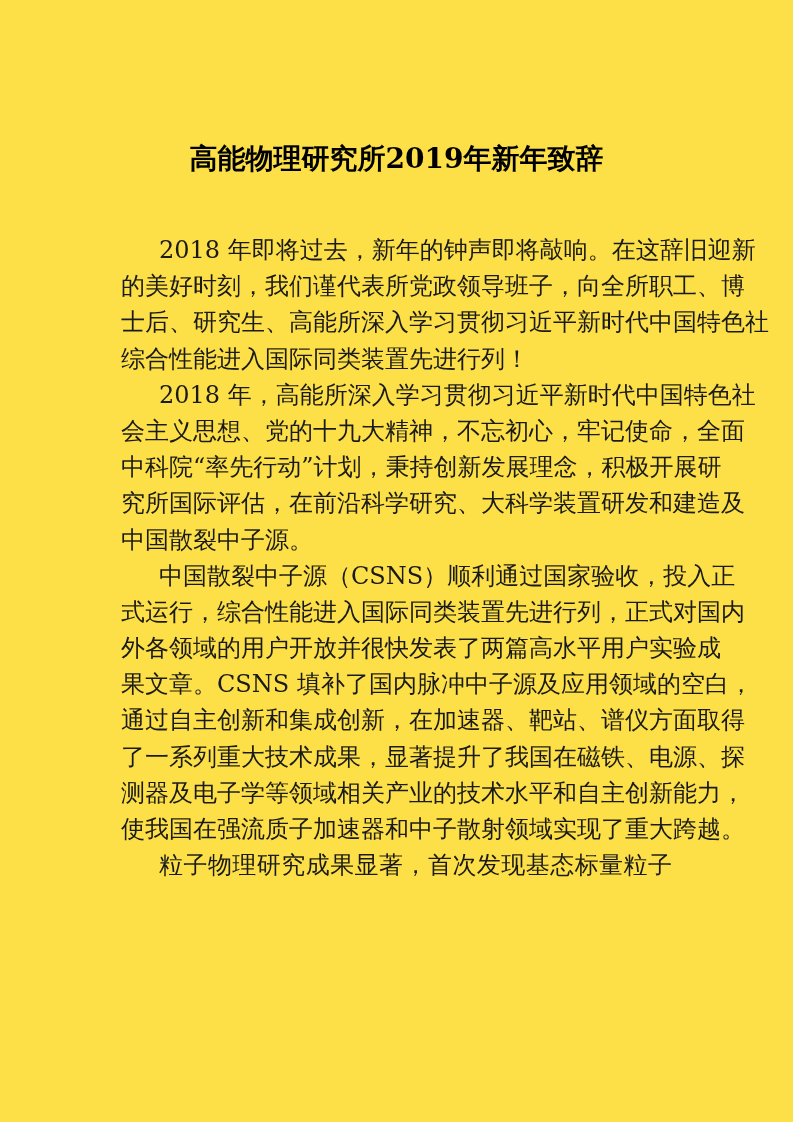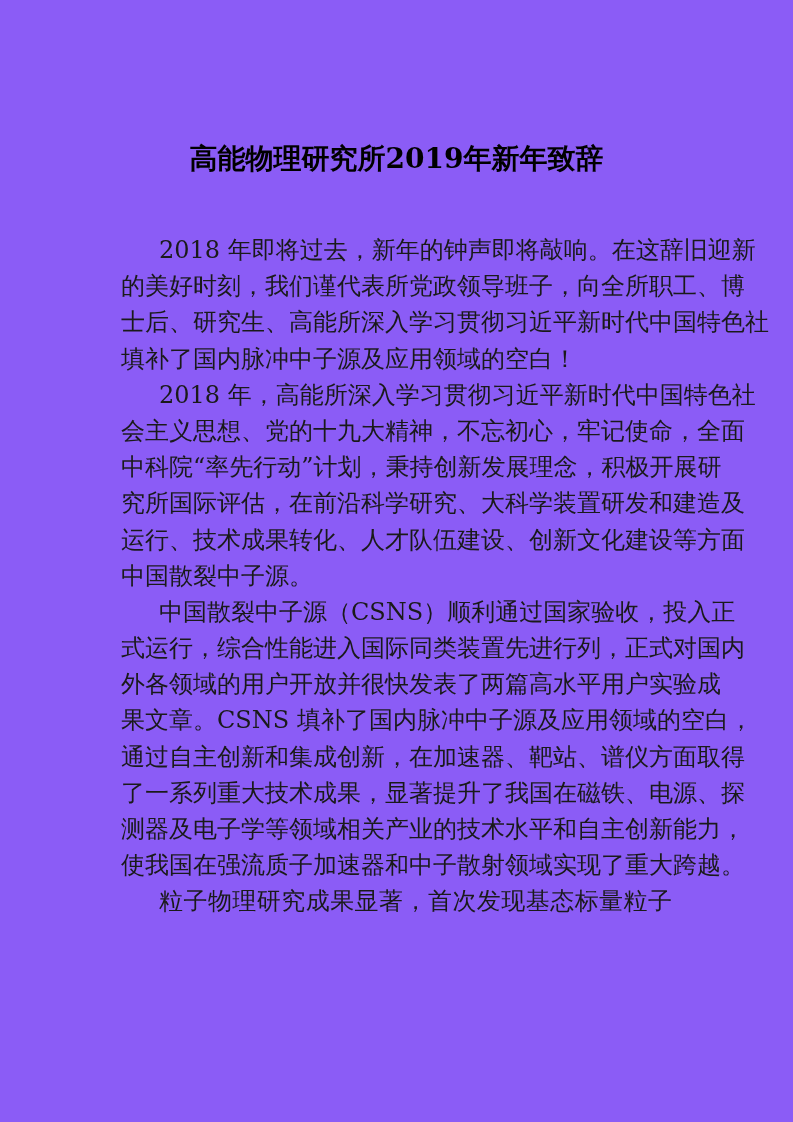--- a/index.html
+++ b/index.html
@@ -1,18 +1,18 @@
 <!DOCTYPE html>
 <html><head>
 <meta charset="utf-8">
 <style>
   html, body { margin: 0; padding: 0; background: #ffffff; }
   body { width: 793px; height: 1122px; position: relative; overflow: hidden;
          font-family: "DejaVu Serif", "Liberation Serif", serif; color: #111; }
-  .page { position: absolute; left: 0; top: 0; width: 793px; height: 1122px; background: #8b5cf6; }
+  .page { position: absolute; left: 0; top: 0; width: 793px; height: 1122px; background: #fde047; }
   .title { position: absolute; left: 0; width: 793px; top: 140px; text-align: center;
            font-size: 28px; font-weight: bold; letter-spacing: 0px; color: #000;
            font-family: "DejaVu Serif", "Liberation Serif", serif; }
   .body { position: absolute; left: 121px; width: 551px; top: 232px; }
   .line { height: 36.2px; line-height: 36.2px; font-size: 24px; white-space: nowrap;
           text-align: justify; text-align-last: justify; color: #1a1a1a; }
   .line.last { text-align-last: left; }
   .line.indent { padding-left: 38px; }
 </style>
 </head>
@@ -20,29 +20,28 @@
 
 <div class="page">
   <div class="title">高能物理研究所2019年新年致辞</div>
 
   <div class="body">
 
     <div>
       <div class="line indent">2018 年即将过去，新年的钟声即将敲响。在这辞旧迎新</div>
       <div class="line">的美好时刻，我们谨代表所党政领导班子，向全所职工、博</div>
       <div class="line">士后、研究生、高能所深入学习贯彻习近平新时代中国特色社</div>
-      <div class="line last">填补了国内脉冲中子源及应用领域的空白！</div>
+      <div class="line last">综合性能进入国际同类装置先进行列！</div>
     </div>
 
     <div>
       <div class="line indent">2018 年，高能所深入学习贯彻习近平新时代中国特色社</div>
       <div class="line">会主义思想、党的十九大精神，不忘初心，牢记使命，全面</div>
       <div class="line">中科院“率先行动”计划，秉持创新发展理念，积极开展研</div>
       <div class="line">究所国际评估，在前沿科学研究、大科学装置研发和建造及</div>
-      <div class="line">运行、技术成果转化、人才队伍建设、创新文化建设等方面</div>
       <div class="line last">中国散裂中子源。</div>
     </div>
 
     <div>
       <div class="line indent">中国散裂中子源（CSNS）顺利通过国家验收，投入正</div>
       <div class="line">式运行，综合性能进入国际同类装置先进行列，正式对国内</div>
       <div class="line">外各领域的用户开放并很快发表了两篇高水平用户实验成</div>
       <div class="line">果文章。CSNS 填补了国内脉冲中子源及应用领域的空白，</div>
       <div class="line">通过自主创新和集成创新，在加速器、靶站、谱仪方面取得</div>
       <div class="line">了一系列重大技术成果，显著提升了我国在磁铁、电源、探</div>

